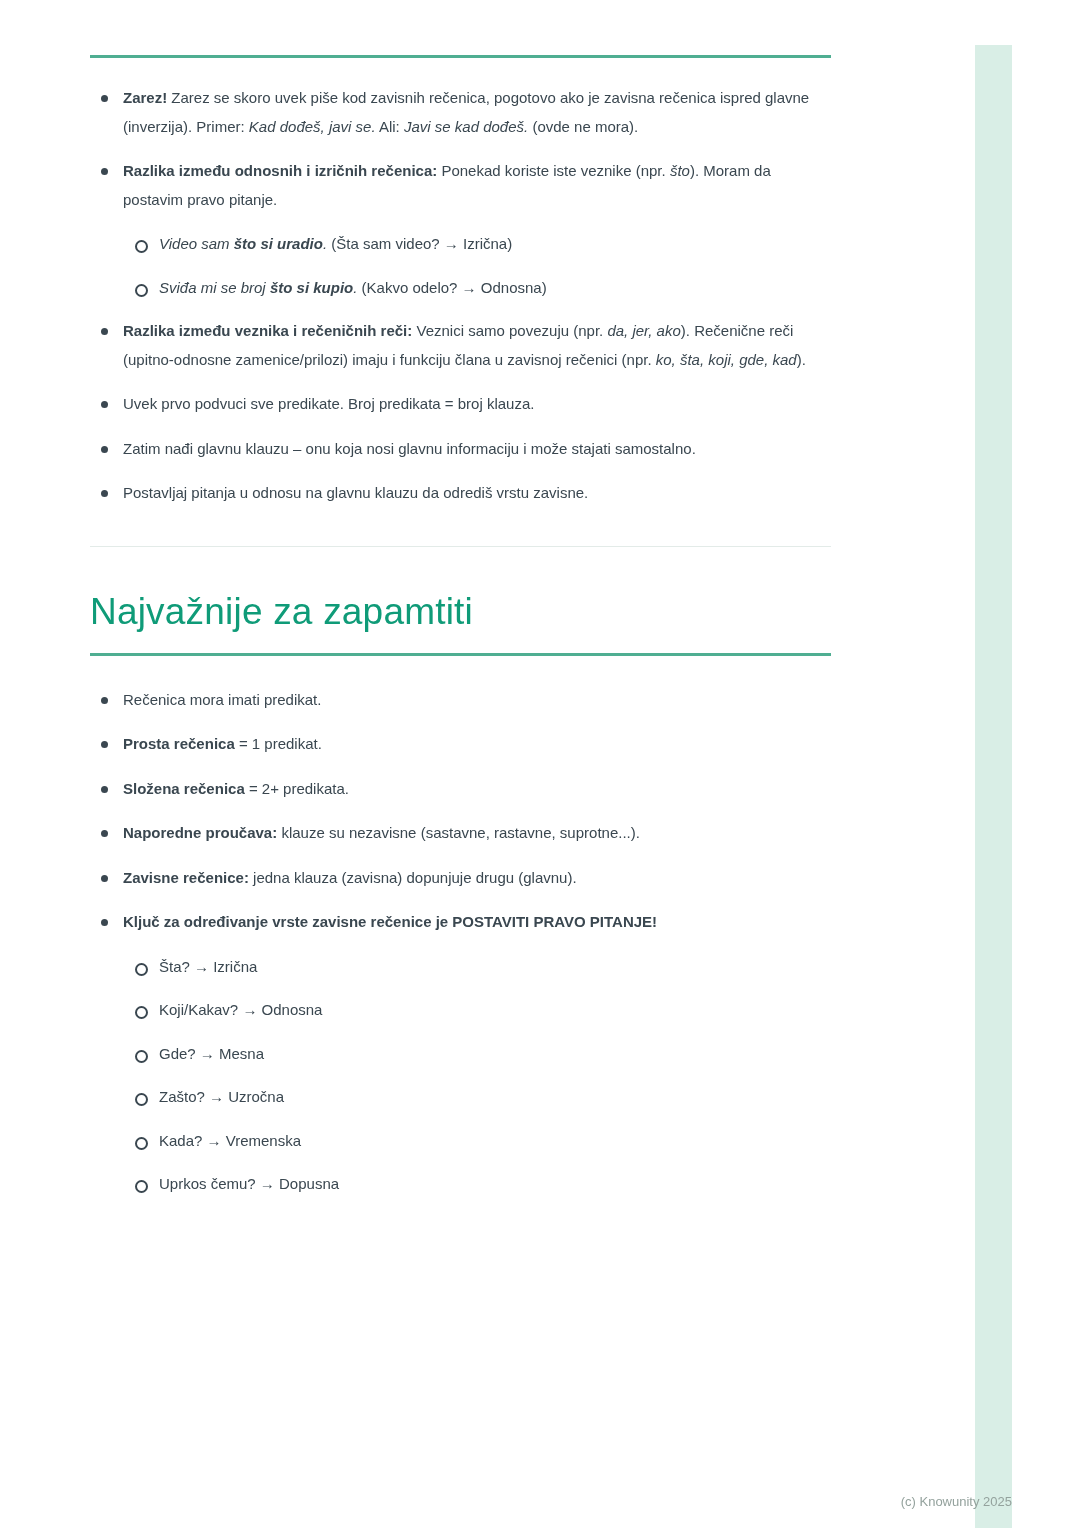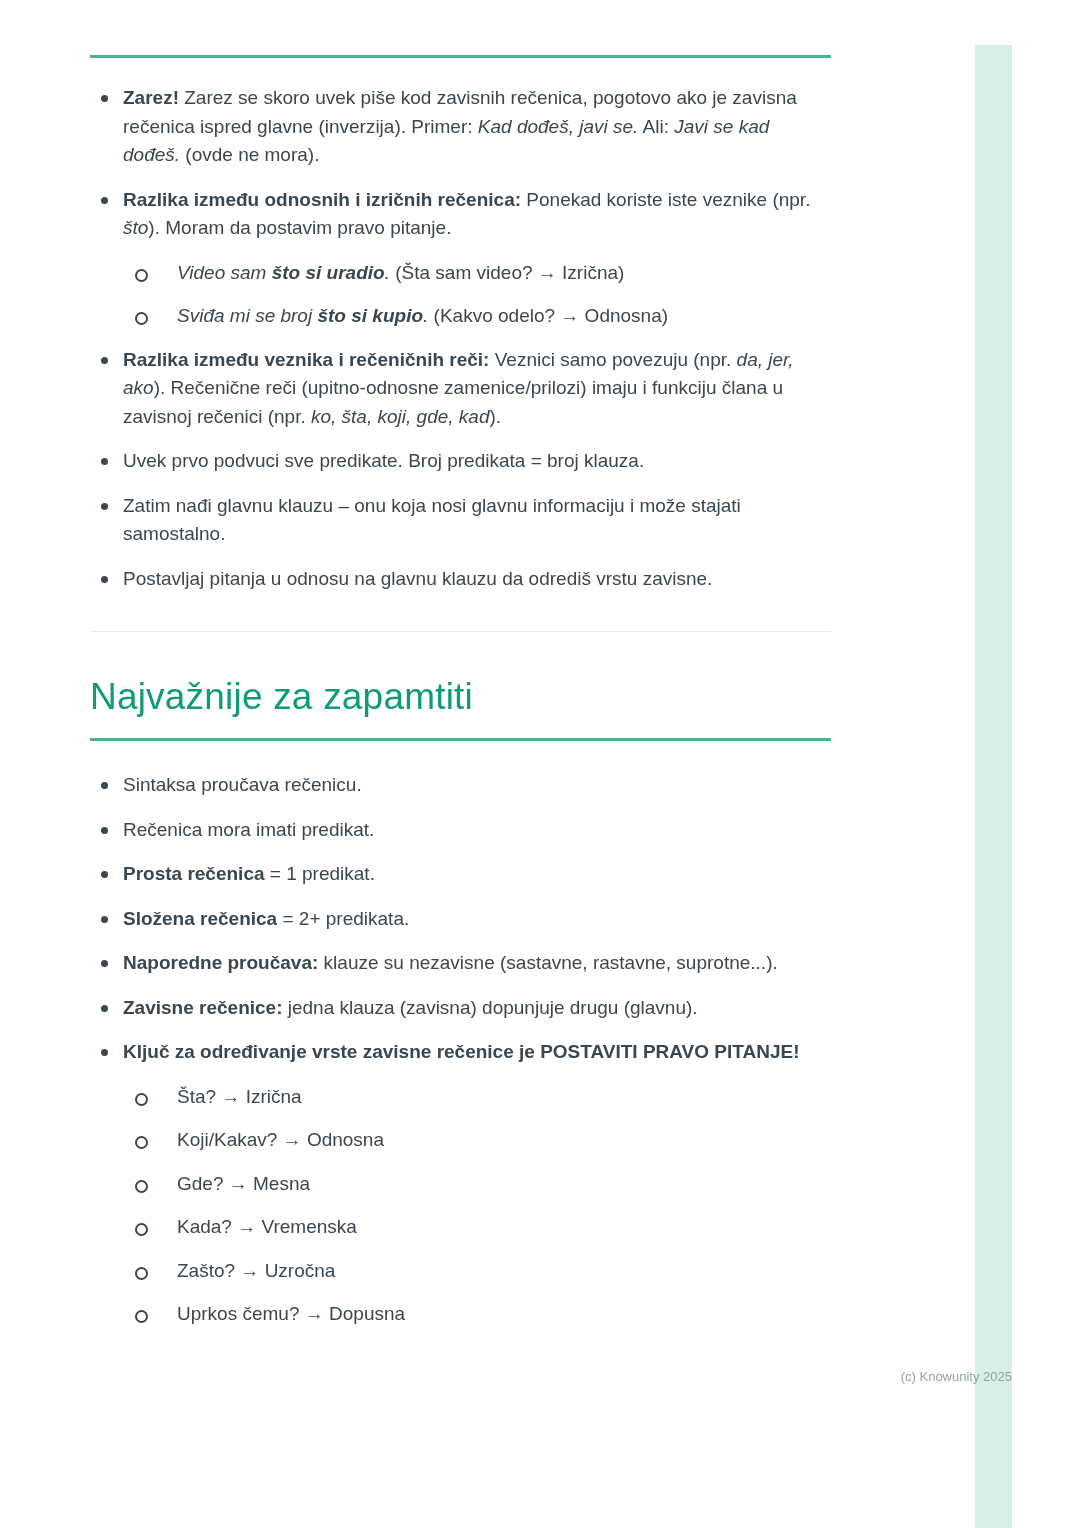--- a/index.html
+++ b/index.html
@@ -14,39 +14,39 @@
   html,body{margin:0;padding:0;}
   body{
     width:1080px;height:1528px;position:relative;overflow:hidden;
     background:#ffffff;color:var(--text);
     font-family:"Liberation Sans","DejaVu Sans",sans-serif;
   }
   .top-rule{position:absolute;left:90px;top:55px;width:741px;height:3px;background:var(--rule);}
   .side-stripe{position:absolute;left:975px;top:45px;width:37px;height:1483px;background:var(--stripe);}
   .content{position:absolute;left:90px;top:84px;width:741px;}
   ul.bullets{list-style:none;margin:0;padding:0;}
-  li.item{display:flex;font-size:19px;line-height:28.5px;}
+  li.item{display:flex;font-size:15px;line-height:28.5px;}
   li.lvl1{margin-bottom:16px;}
-  li.lvl2{margin-left:36px;margin-bottom:15px;gap:18px;}
+  li.lvl2{margin-left:36px;margin-bottom:15px;}
   .marker{flex:0 0 33px;}
   .lvl1 .marker::before{
     content:"";display:block;width:7px;height:7px;border-radius:50%;
     background:var(--text);margin:11px 0 0 11px;
   }
   .lvl2 .marker::before{
     content:"";display:block;width:9px;height:9px;border-radius:50%;
     border:2px solid var(--text);margin:10px 0 0 9px;
   }
   .text{flex:1;}
   .b{font-weight:700;}
   .i{font-style:italic;}
   .divider{border:none;border-top:1px solid var(--divider);margin:38px 0 0 0;}
   h1.heading{font-size:37px;font-weight:400;color:var(--accent);margin:44px 0 20px 0;letter-spacing:0.2px;}
   .heading-rule{height:3px;background:var(--rule);margin-bottom:30px;}
-  .footer{position:absolute;top:1369px;right:68px;font-size:13px;color:var(--muted);}
+  .footer{position:absolute;top:1494px;right:68px;font-size:13px;color:var(--muted);}
 </style>
 </head>
 <body>
 
 <div class="top-rule"></div>
 <div class="side-stripe"></div>
 
 <main class="content">
   <ul class="bullets" id="notes-list">
       <li class="item lvl1">
@@ -84,24 +84,20 @@
     </ul>
 
   <hr class="divider">
 
   <h1 class="heading">Najvažnije za zapamtiti</h1>
   <div class="heading-rule"></div>
 
   <ul class="bullets" id="summary-list">
       <li class="item lvl1">
         <span class="marker"></span>
-        <span class="text"><span>Sintaksa proučava rečenicu.</span></span>
-      </li>
-      <li class="item lvl1">
-        <span class="marker"></span>
         <span class="text"><span>Rečenica mora imati predikat.</span></span>
       </li>
       <li class="item lvl1">
         <span class="marker"></span>
         <span class="text"><span class="b">Prosta rečenica</span><span> = 1 predikat.</span></span>
       </li>
       <li class="item lvl1">
         <span class="marker"></span>
         <span class="text"><span class="b">Složena rečenica</span><span> = 2+ predikata.</span></span>
       </li>
@@ -124,25 +120,25 @@
       <li class="item lvl2">
         <span class="marker"></span>
         <span class="text"><span>Koji/Kakav? → Odnosna</span></span>
       </li>
       <li class="item lvl2">
         <span class="marker"></span>
         <span class="text"><span>Gde? → Mesna</span></span>
       </li>
       <li class="item lvl2">
         <span class="marker"></span>
-        <span class="text"><span>Kada? → Vremenska</span></span>
+        <span class="text"><span>Zašto? → Uzročna</span></span>
       </li>
       <li class="item lvl2">
         <span class="marker"></span>
-        <span class="text"><span>Zašto? → Uzročna</span></span>
+        <span class="text"><span>Kada? → Vremenska</span></span>
       </li>
       <li class="item lvl2">
         <span class="marker"></span>
         <span class="text"><span>Uprkos čemu? → Dopusna</span></span>
       </li>
     </ul>
 </main>
 
 <div class="footer">(c) Knowunity 2025</div>
 

